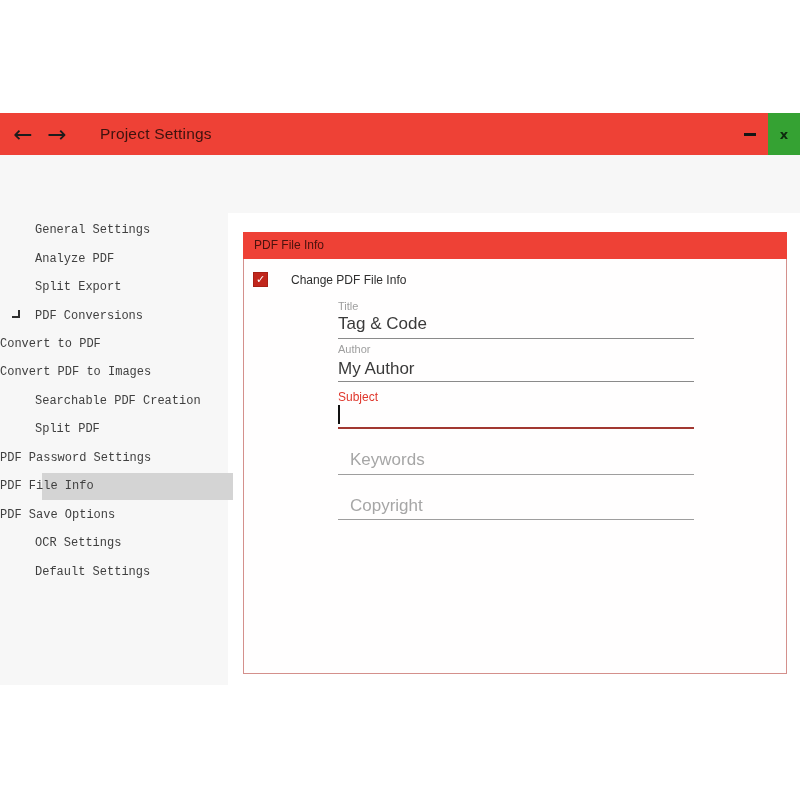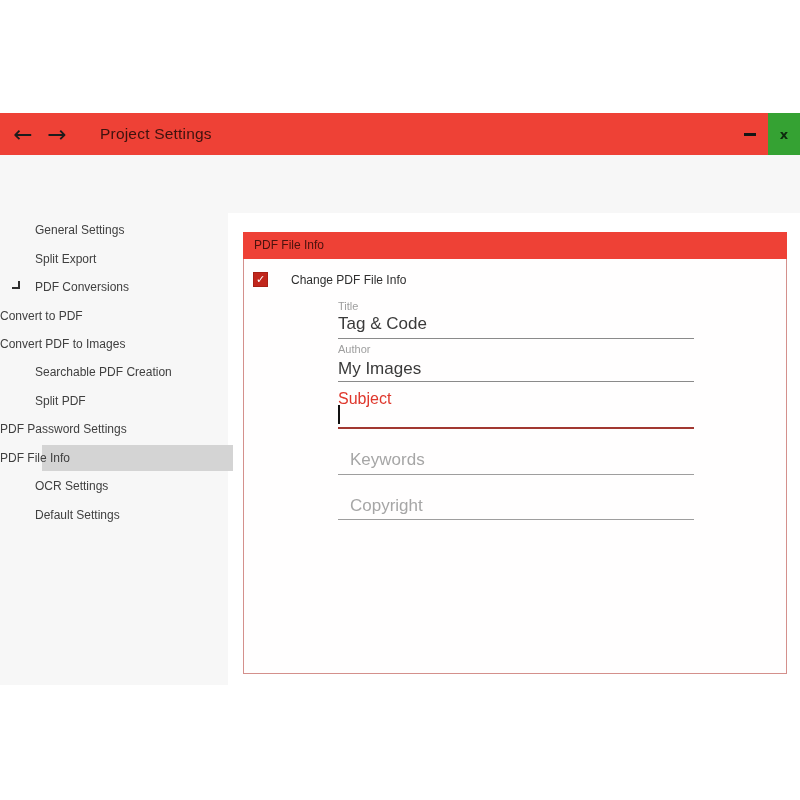--- a/index.html
+++ b/index.html
@@ -40,21 +40,21 @@
   }
   .content-card{
     position:absolute;left:228px;top:58px;right:0;bottom:0;background:#ffffff;
   }
   
   .sidebar{
     position:absolute;left:0;top:61px;width:233px;
   }
   .side-item{
     position:relative;height:28.46px;display:flex;align-items:center;
-    font-size:12px;color:#404040;cursor:default;
+    font-size:12px;color:#404040;cursor:default;font-family:Liberation Mono, monospace;
   }
   .side-item .hl{
     position:absolute;left:42px;right:0;top:1px;bottom:1px;background:#d4d4d4;
   }
   .side-item .lbl{position:relative;z-index:1;}
   .side-item.lvl0 .lbl{margin-left:35px;}
   .side-item.lvl1 .lbl{}
   .expander{
     position:absolute;left:12px;top:50%;margin-top:-6px;width:6px;height:6px;
     border-right:2px solid #2f2f2f;border-bottom:2px solid #2f2f2f;z-index:1;
@@ -79,21 +79,21 @@
   .checkbox .mark{
     color:#ffffff;font-size:11px;font-weight:700;line-height:13px;
     font-family:"DejaVu Sans",sans-serif;
   }
   .chk-label{margin-left:23px;font-size:12px;color:#2e2e2e;}
   .fields{position:absolute;left:94px;top:0;width:356px;height:100%;}
   .f-label{position:absolute;left:0;font-size:11px;color:#9e9e9e;}
   .f-value{position:absolute;left:0;font-size:17px;color:#3a3a3a;}
   .f-line{position:absolute;left:0;width:356px;height:1px;background:#8a8a8a;}
   .f-line.soft{background:#9e9e9e;}
-  .f-label.subject{color:#df372c;font-size:16px;}
+  .f-label.subject{color:#df372c;font-size:12px;}
   .f-line.subject{height:2px;background:#a23831;}
   .f-ph{position:absolute;left:0;font-size:17px;color:#a6a6a6;margin-left:12px;}
   .caret{position:absolute;left:0;width:2px;height:19px;background:#111111;}
 </style>
 </head>
 <body>
 
 <div class="titlebar">
   <span class="nav-arrow back">←</span>
   <span class="nav-arrow">→</span>
@@ -103,20 +103,23 @@
   </div>
   <div class="win-close">x</div>
 </div>
 
 <div class="app-body">
   <div class="content-card"></div>
 
   <nav class="sidebar" id="sidebar">
       <div class="side-item lvl0">
         <span class="lbl">General Settings</span>
+      </div>
+      <div class="side-item lvl0">
+        <span class="lbl">Analyze PDF</span>
       </div>
       <div class="side-item lvl0">
         <span class="lbl">Split Export</span>
       </div>
       <div class="side-item lvl0">
         <span class="expander"></span>
         <span class="lbl">PDF Conversions</span>
       </div>
       <div class="side-item lvl1">
         <span class="lbl">Convert to PDF</span>
@@ -130,20 +133,23 @@
       <div class="side-item lvl0">
         <span class="lbl">Split PDF</span>
       </div>
       <div class="side-item lvl1">
         <span class="lbl">PDF Password Settings</span>
       </div>
       <div class="side-item lvl1">
         <div class="hl"></div>
         <span class="lbl">PDF File Info</span>
       </div>
+      <div class="side-item lvl1">
+        <span class="lbl">PDF Save Options</span>
+      </div>
       <div class="side-item lvl0">
         <span class="lbl">OCR Settings</span>
       </div>
       <div class="side-item lvl0">
         <span class="lbl">Default Settings</span>
       </div>
     </nav>
 
   <section class="panel">
     <div class="panel-header">PDF File Info</div>
@@ -153,21 +159,21 @@
         <span class="mark">✓</span>
       </span>
       <span class="chk-label">Change PDF File Info</span>
     </div>
 
     <div class="fields" id="fields">
         <div class="f-label" style="top: 67px;">Title</div>
         <div class="f-value" style="top: 81px;">Tag &amp; Code</div>
         <div class="f-line" style="top: 105px;"></div>
         <div class="f-label" style="top: 110px;">Author</div>
-        <div class="f-value" style="top: 126px;">My Images</div>
+        <div class="f-value" style="top: 126px;">My Author</div>
         <div class="f-line" style="top: 148px;"></div>
         <div class="f-label subject" style="top: 157px;">Subject</div>
         <div class="caret" style="top: 172px;"></div>
         <div class="f-line subject" style="top: 194px;"></div>
         <div class="f-ph" style="top: 217px;">Keywords</div>
         <div class="f-line soft" style="top: 241px;"></div>
         <div class="f-ph" style="top: 263px;">Copyright</div>
         <div class="f-line soft" style="top: 286px;"></div>
       </div>
   </section>

